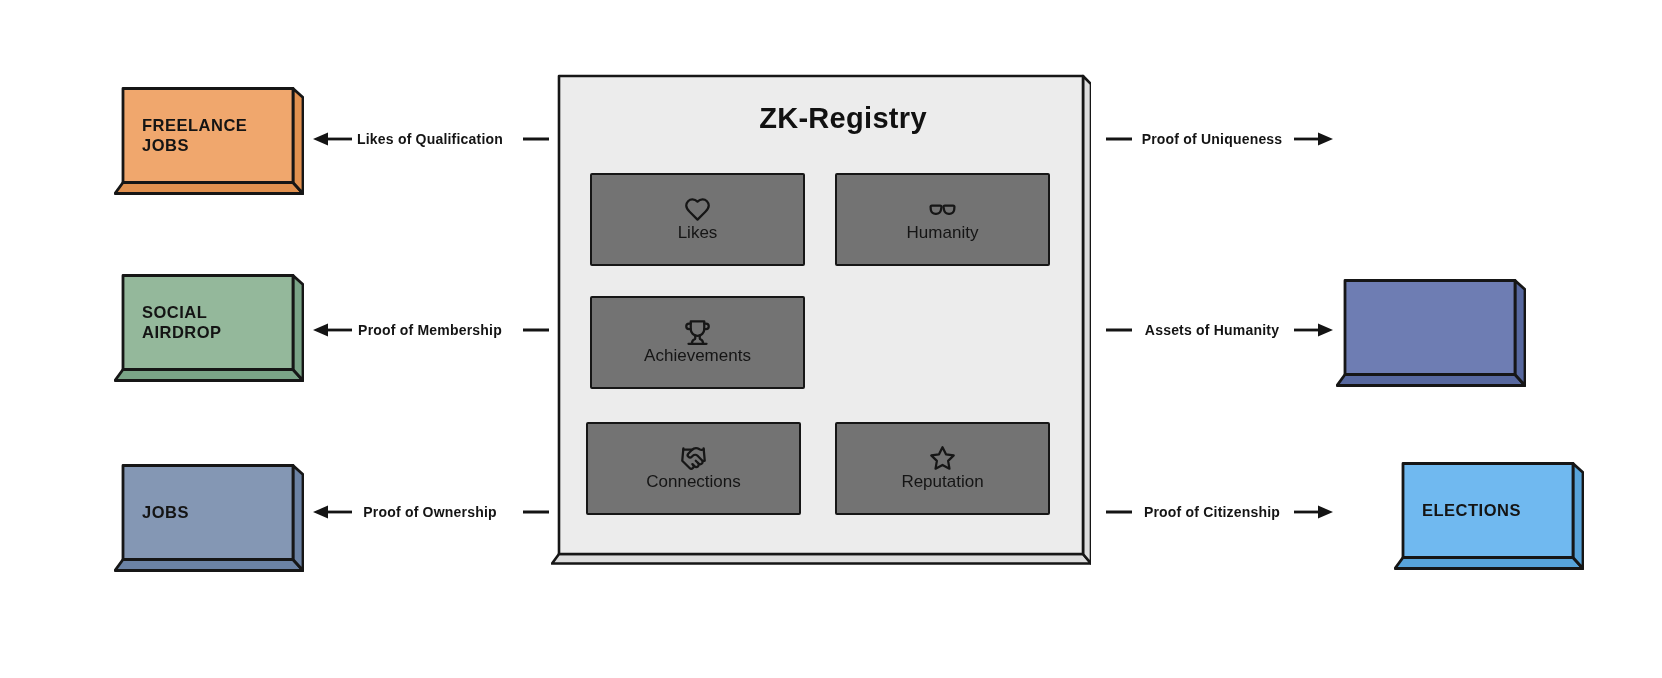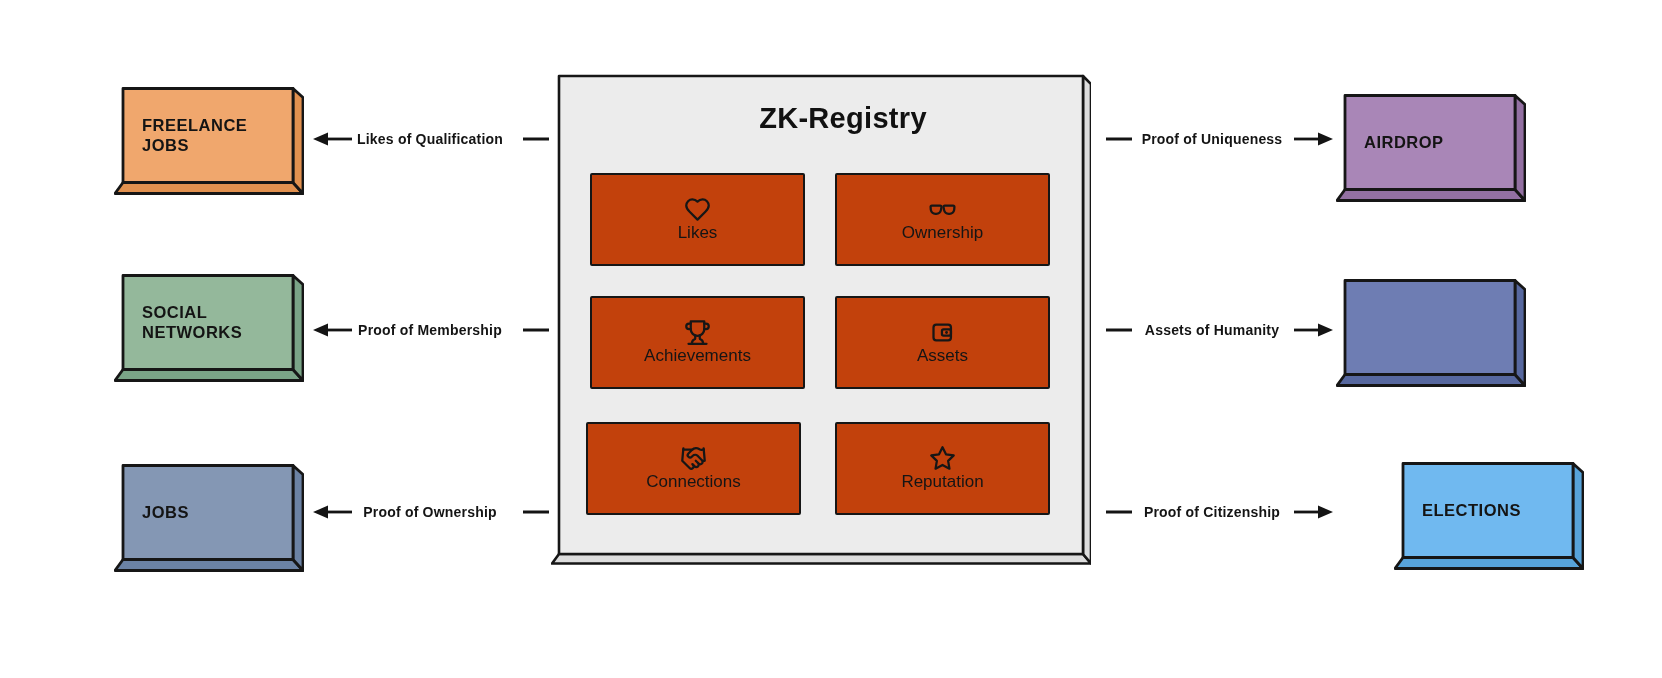--- a/index.html
+++ b/index.html
@@ -22,21 +22,21 @@
   }
 
   
   .registry { position:absolute; left:551px; top:74px; width:540px; height:492px; }
   .rtitle {
     position:absolute; left:8px; top:28px; width:524px; text-align:center;
     font-size:29px; font-weight:bold; letter-spacing:.3px; color:#111111;padding-left:22px;
   }
   .card {
     position:absolute; width:215px; height:93px; box-sizing:border-box;
-    background:#c2410c; border:2.5px solid #161616; border-radius:2px;
+    background:#737373; border:2.5px solid #161616; border-radius:2px;
     display:flex; flex-direction:column; align-items:center; justify-content:center; gap:0;
   }
   .card .icon { stroke:#161616; fill:none; stroke-width:2; stroke-linecap:round; stroke-linejoin:round; }
   .card .icon .dot { fill:#161616; stroke:none; }
   .clabel { font-size:17px; color:#151515; }
 
   
   .plabel {
     position:absolute; transform:translate(-50%,-50%); white-space:nowrap;
     font-size:14px; font-weight:bold; letter-spacing:.2px; color:#141414;
@@ -58,40 +58,32 @@
     </svg>
     <div class="nlabel">FREELANCE JOBS</div>
   </div>
 
   <div class="node" style="left:114px;top:274px">
     <svg class="slab" width="190" height="108" viewBox="0 0 190 108">
       <polygon class="pf" points="9,95.5 179,95.5 189,106.5 1,106.5" fill="#7aa487"></polygon>
       <polygon class="pf" points="179,1.5 189,10.5 189,106.5 179,95.5" fill="#7aa487"></polygon>
       <rect class="pf" x="9" y="1.5" width="170" height="94" fill="#94b89b"></rect>
     </svg>
-    <div class="nlabel">SOCIAL NETWORKS</div>
+    <div class="nlabel">SOCIAL AIRDROP</div>
   </div>
 
   <div class="node" style="left:114px;top:464px">
     <svg class="slab" width="190" height="108" viewBox="0 0 190 108">
       <polygon class="pf" points="9,95.5 179,95.5 189,106.5 1,106.5" fill="#6b82a4"></polygon>
       <polygon class="pf" points="179,1.5 189,10.5 189,106.5 179,95.5" fill="#6b82a4"></polygon>
       <rect class="pf" x="9" y="1.5" width="170" height="94" fill="#8497b4"></rect>
     </svg>
     <div class="nlabel">JOBS</div>
   </div>
 
-  <div class="node" style="left:1336px;top:94px">
-    <svg class="slab" width="190" height="108" viewBox="0 0 190 108">
-      <polygon class="pf" points="9,95.5 179,95.5 189,106.5 1,106.5" fill="#9370a2"></polygon>
-      <polygon class="pf" points="179,1.5 189,10.5 189,106.5 179,95.5" fill="#9370a2"></polygon>
-      <rect class="pf" x="9" y="1.5" width="170" height="94" fill="#a986b7"></rect>
-    </svg>
-    <div class="nlabel">AIRDROP</div>
-  </div>
 
   <div class="node" style="left:1336px;top:279px">
     <svg class="slab" width="190" height="108" viewBox="0 0 190 108">
       <polygon class="pf" points="9,95.5 179,95.5 189,106.5 1,106.5" fill="#57689f"></polygon>
       <polygon class="pf" points="179,1.5 189,10.5 189,106.5 179,95.5" fill="#57689f"></polygon>
       <rect class="pf" x="9" y="1.5" width="170" height="94" fill="#6e7db3"></rect>
     </svg>
   </div>
 
   <div class="node" style="left:1394px;top:462px">
@@ -118,43 +110,35 @@
       <div class="clabel">Likes</div>
     </div>
 
     <div class="card" style="left:284px;top:99px">
       <svg class="icon" width="27" height="27" viewBox="0 0 24 24">
         <g transform="translate(0 1.5)">
           <path d="M2.6 7h7.3a1.2 1.2 0 0 1 1.18 1.42l-.45 2.4A4.3 4.3 0 0 1 6.4 14.3h-.55a4.3 4.3 0 0 1-4.23-3.48l-.2-2.4A1.2 1.2 0 0 1 2.6 7Z"></path>
           <path d="M14.1 7h7.3a1.2 1.2 0 0 1 1.18 1.42l-.2 2.4a4.3 4.3 0 0 1-4.23 3.48h-.55a4.3 4.3 0 0 1-4.23-3.48l-.45-2.4A1.2 1.2 0 0 1 14.1 7Z"></path>
         </g>
       </svg>
-      <div class="clabel">Ownership</div>
+      <div class="clabel">Humanity</div>
     </div>
 
     <div class="card" style="left:39px;top:222px">
       <svg class="icon" width="27" height="27" viewBox="0 0 24 24">
         <path d="M6 9H4.5a2.5 2.5 0 0 1 0-5H6"></path>
         <path d="M18 9h1.5a2.5 2.5 0 0 0 0-5H18"></path>
         <path d="M4 22h16"></path>
         <path d="M10 14.66V17c0 .55-.47.98-.97 1.21C7.85 18.75 7 20.24 7 22"></path>
         <path d="M14 14.66V17c0 .55.47.98.97 1.21C16.15 18.75 17 20.24 17 22"></path>
         <path d="M18 2H6v7a6 6 0 0 0 12 0V2Z"></path>
       </svg>
       <div class="clabel">Achievements</div>
     </div>
 
-    <div class="card" style="left:284px;top:222px">
-      <svg class="icon" width="27" height="27" viewBox="0 0 24 24">
-        <rect x="4" y="5" width="15.5" height="14" rx="2.5"></rect>
-        <rect x="11.5" y="9.2" width="8" height="5.6" rx="1.4"></rect>
-        <circle class="dot" cx="15.6" cy="12" r="1.25"></circle>
-      </svg>
-      <div class="clabel">Assets</div>
-    </div>
 
     <div class="card" style="left:35px;top:348px">
       <svg class="icon" width="27" height="27" viewBox="0 0 24 24">
         <path d="m11 17 2 2a1 1 0 1 0 3-3"></path>
         <path d="m14 14 2.5 2.5a1 1 0 1 0 3-3l-3.88-3.88a3 3 0 0 0-4.24 0l-.88.88a1 1 0 1 1-3-3l2.81-2.81a5.79 5.79 0 0 1 7.06-.87l.47.28a2 2 0 0 0 1.42.25L21 4"></path>
         <path d="m21 3 1 11h-2"></path>
         <path d="M3 3 2 14l6.5 6.5a1 1 0 1 0 3-3"></path>
         <path d="M3 4h8"></path>
       </svg>
       <div class="clabel">Connections</div>

